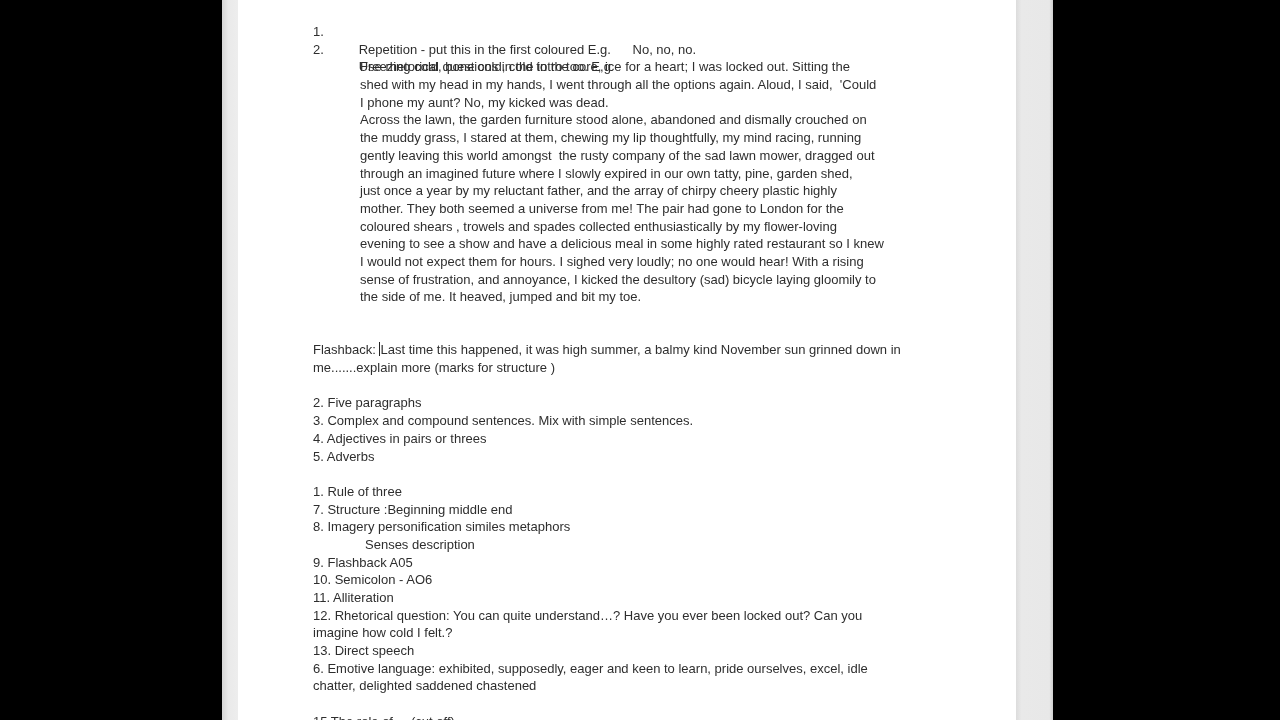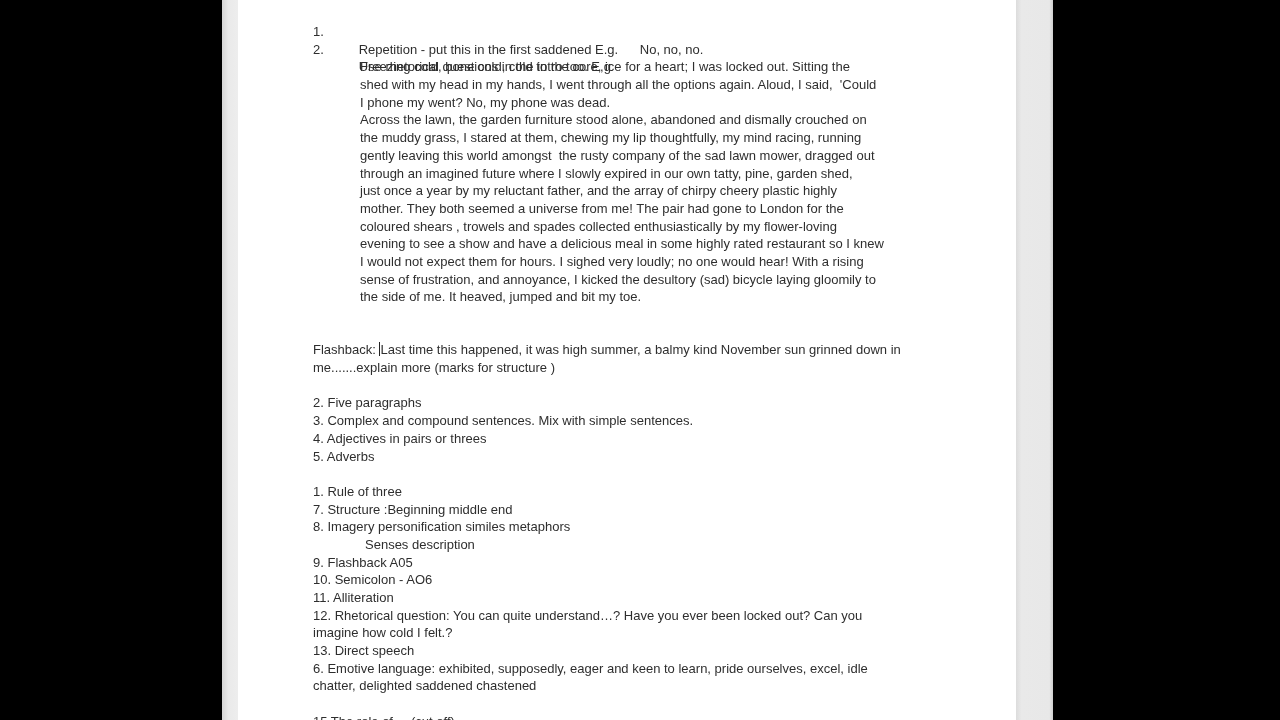--- a/index.html
+++ b/index.html
@@ -41,30 +41,30 @@
 </head>
 <body>
 
 <div class="gutter-left"></div>
 <div class="gutter-right"></div>
 
 <div class="page">
   <div class="content">
 
     <div class="num-item">
-      <span class="num">1.</span><span>Repetition - put this in the first saddened E.g.      No, no, no.</span>
+      <span class="num">1.</span><span>Repetition - put this in the first coloured E.g.      No, no, no.</span>
     </div>
     <div class="num-item">
       <span class="num">2.</span><span>Use rhetorical questions in the intro too. E,g</span>
     </div>
 
     <div class="indent">
       <div class="line">Freezing cold, bone cold, cold to the core, ice for a heart; I was locked out. Sitting the</div>
       <div class="line">shed with my head in my hands, I went through all the options again. Aloud, I said,  'Could</div>
-      <div class="line">I phone my went? No, my phone was dead.</div>
+      <div class="line">I phone my aunt? No, my kicked was dead.</div>
       <div class="line">Across the lawn, the garden furniture stood alone, abandoned and dismally crouched on</div>
       <div class="line">the muddy grass, I stared at them, chewing my lip thoughtfully, my mind racing, running</div>
       <div class="line">gently leaving this world amongst  the rusty company of the sad lawn mower, dragged out</div>
       <div class="line">through an imagined future where I slowly expired in our own tatty, pine, garden shed,</div>
       <div class="line">just once a year by my reluctant father, and the array of chirpy cheery plastic highly</div>
       <div class="line">mother. They both seemed a universe from me! The pair had gone to London for the</div>
       <div class="line">coloured shears , trowels and spades collected enthusiastically by my flower-loving</div>
       <div class="line">evening to see a show and have a delicious meal in some highly rated restaurant so I knew</div>
       <div class="line">I would not expect them for hours. I sighed very loudly; no one would hear! With a rising</div>
       <div class="line">sense of frustration, and annoyance, I kicked the desultory (sad) bicycle laying gloomily to</div>

